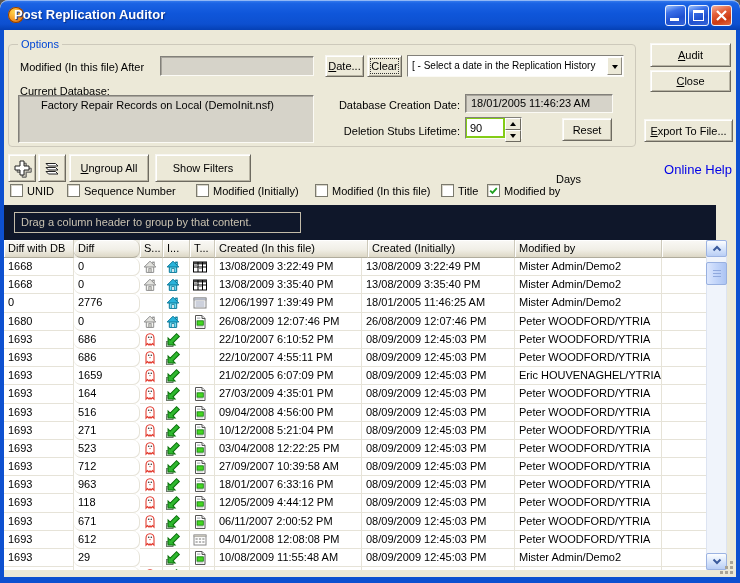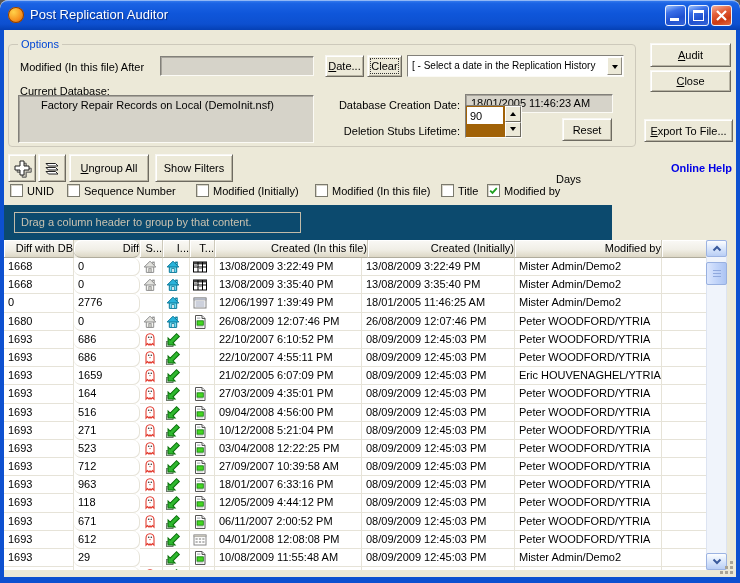--- a/index.html
+++ b/index.html
@@ -6,21 +6,21 @@
   *{box-sizing:border-box;font-family:"Liberation Sans","DejaVu Sans",sans-serif;}
   #window{position:relative;width:740px;height:583px;background:#ece9d8;overflow:hidden;
           border-radius:8px 8px 0 0;}
   
   #titlebar{position:absolute;left:0;top:0;width:740px;height:30px;
     background:linear-gradient(180deg,#3a80f0 0%,#1b63e4 12%,#0f56da 45%,#0d50d0 80%,#0540b4 100%);
     border-radius:8px 8px 0 0;box-shadow:inset 0 1px 0 rgba(255,255,255,.45);}
   #app-icon{position:absolute;left:8px;top:7px;width:16px;height:16px;border-radius:50%;
     background:radial-gradient(circle at 35% 32%,#ffd24a 0%,#f7921e 55%,#b9540c 100%);
     box-shadow:inset 0 0 0 1px #8a3c06;}
-  #title-text{position:absolute;left:30px;top:7px;color:#fff;font-size:13px;font-weight:normal;
+  #title-text{position:absolute;left:14px;top:7px;color:#fff;font-size:13px;font-weight:bold;
     text-shadow:1px 1px 1px #0a2f86;}
   .capbtns{position:absolute;right:8px;top:5px;display:flex;gap:2px;}
   .cap{width:21px;height:21px;border-radius:3px;border:1px solid #eaf0fc;position:relative;padding:0;cursor:default;}
   .cap.mm{background:linear-gradient(160deg,#9cc1fb 0%,#3a6fe8 30%,#1f50cf 65%,#3565d8 100%);}
   .cap.cl{background:linear-gradient(160deg,#f6b09a 0%,#e4613c 35%,#cc3a12 70%,#e06a43 100%);}
   .g-min{position:absolute;left:4px;bottom:4px;width:9px;height:3px;background:#fff;}
   .g-max{position:absolute;left:4px;top:4px;width:11px;height:11px;border:1px solid #fff;border-top:3px solid #fff;}
   .border-l{position:absolute;left:0;top:30px;bottom:0;width:4px;background:#0d50d0;}
   .border-r{position:absolute;right:0;top:30px;bottom:0;width:4px;background:#0d50d0;}
   .border-b{position:absolute;left:0;right:0;bottom:0;height:6px;background:#0d50d0;}
@@ -37,47 +37,47 @@
   
   #options-group{position:absolute;left:8px;top:44px;width:628px;height:103px;
     border:1px solid #cdc9bb;border-radius:4px;}
   #options-label{position:absolute;left:18px;top:38px;font-size:11px;color:#0046d5;background:#ece9d8;padding:0 3px;}
   #combo-history{position:absolute;left:407px;top:55px;width:217px;height:22px;background:#fff;
     border:1px solid;border-color:#82807a #fbfaf5 #fbfaf5 #82807a;}
   #combo-text{position:absolute;left:4px;top:4px;right:18px;font-size:10px;color:#000;white-space:nowrap;overflow:hidden;}
   #combo-arrow{position:absolute;right:1px;top:1px;bottom:1px;width:15px;background:#ece9d8;
     border:1px solid;border-color:#fff #8d8a80 #8d8a80 #fff;display:flex;align-items:center;justify-content:center;}
   .tri-down{width:0;height:0;border:3px solid transparent;border-top:4px solid #000;margin-top:4px;}
-  #spinner{position:absolute;left:465px;top:105px;width:57px;height:33px;background:#a16207;
+  #spinner{position:absolute;left:465px;top:117px;width:57px;height:22px;background:#84cc16;
     border:1px solid;border-color:#82807a #fbfaf5 #fbfaf5 #82807a;}
   #spinner input{position:absolute;left:1px;top:1px;width:36px;height:17px;border:0;font-size:11px;padding:1px 3px;background:#fff;}
   .spin-col{position:absolute;right:0;top:0;bottom:0;width:16px;display:flex;flex-direction:column;}
   .spin-btn{flex:1;background:#ece9d8;border:1px solid;border-color:#fff #6d6a60 #6d6a60 #fff;
     display:flex;align-items:center;justify-content:center;padding:0;}
   .tri-up-s{width:0;height:0;border:3px solid transparent;border-bottom:4px solid #000;margin-bottom:3px;}
   .tri-down-s{width:0;height:0;border:3px solid transparent;border-top:4px solid #000;margin-top:3px;}
   
   .toolbtn{display:flex;align-items:center;justify-content:center;}
-  #link-help{position:absolute;left:640px;top:162px;width:92px;font-size:11px;color:#0000e6;text-align:right;cursor:pointer;font-weight:bold;}
+  #link-help{position:absolute;left:640px;top:162px;width:92px;font-size:13px;color:#0000e6;text-align:right;cursor:pointer;}
   
   #filter-row{position:absolute;left:0;top:184px;width:740px;height:17px;}
   .cb-item{position:absolute;top:0;display:flex;align-items:center;gap:4px;}
   .cb{width:13px;height:13px;background:#fff;border:1px solid #7b7a6e;display:inline-block;
     box-shadow:inset 1px 1px 0 #d8d5ca;position:relative;}
   .cb svg{position:absolute;left:0;top:0;width:11px;height:11px;}
   .cb-lbl{font-size:11px;color:#000;white-space:nowrap;}
   
-  #group-bar{position:absolute;left:4px;top:205px;width:608px;height:35px;background:#0c4a6e;}
+  #group-bar{position:absolute;left:4px;top:205px;width:712px;height:35px;background:#0f172a;}
   #group-hint{position:absolute;left:10px;top:7px;width:287px;height:21px;border:1px solid #c2bba9;
     color:#c9c2b0;font-size:11px;line-height:19px;padding-left:6px;white-space:nowrap;overflow:hidden;}
   
   #thead{position:absolute;left:4px;top:240px;width:702px;height:18px;display:flex;background:#f1efe6;}
   .th{height:18px;font-size:11px;line-height:17px;padding-left:4px;color:#000;white-space:nowrap;overflow:hidden;
     background:linear-gradient(180deg,#faf9f6 0%,#f1efe7 55%,#e6e2d4 80%,#dcd7c6 100%);
-    border-right:1px solid #cdc9ba;border-bottom:1px solid #b0ac9c;box-shadow:inset 1px 1px 0 #fff;text-align:right;}
+    border-right:1px solid #cdc9ba;border-bottom:1px solid #b0ac9c;box-shadow:inset 1px 1px 0 #fff;}
   #tbody{position:absolute;left:4px;top:258px;width:702px;height:312px;background:#fff;overflow:hidden;}
   .tr{display:flex;height:18.2px;background:#fff;}
   .td{height:100%;font-size:11px;line-height:17px;padding-left:4px;white-space:nowrap;overflow:hidden;color:#000;
     border-right:1px solid #e6e3d8;border-bottom:1px solid #e6e3d8;position:relative;}
   .c0{width:70px;}.c1{width:66px;border-radius:7px;}.c2{width:23px;}.c3{width:27px;}.c4{width:25px;}
   .c5{width:147px;}.c6{width:153px;}.c7{width:147px;}.c8{flex:1;border-right:none;}
   .cell-icon{position:absolute;left:2px;top:1px;width:16px;height:16px;}
   .cell-icon svg{width:16px;height:16px;display:block;}
   .td.c2,.td.c3,.td.c4{padding-left:0;}
   
@@ -168,21 +168,21 @@
   <button class="btn toolbtn" style="left:38px;top:154px;width:28px;height:28px;">
     <svg width="20" height="20" viewBox="0 0 20 20">
         <g fill="#fff" stroke="#222">
           <path d="M4 5.5 h9.5 l2.5 2.5 H6.5 Z"></path>
           <path d="M4 9.5 h9.5 l2.5 2.5 H6.5 Z"></path>
           <path d="M4 13.5 h9.5 l2.5 2.5 H6.5 Z"></path>
         </g>
       </svg>
   </button>
   <button class="btn" style="left:69px;top:154px;width:80px;height:28px;"><span class="accel">Ungroup All</span></button>
-  <button class="btn" style="left:155px;top:154px;width:78px;height:28px;"><span>Show Filters</span></button>
+  <button class="btn" style="left:155px;top:154px;width:96px;height:28px;"><span>Show Filters</span></button>
 
   <div id="filter-row">
       <span class="cb-item" style="left: 10px;">
         <span class="cb"></span>
         <span class="cb-lbl">UNID</span>
       </span>
       <span class="cb-item" style="left: 67px;">
         <span class="cb"></span>
         <span class="cb-lbl">Sequence Number</span>
       </span>

